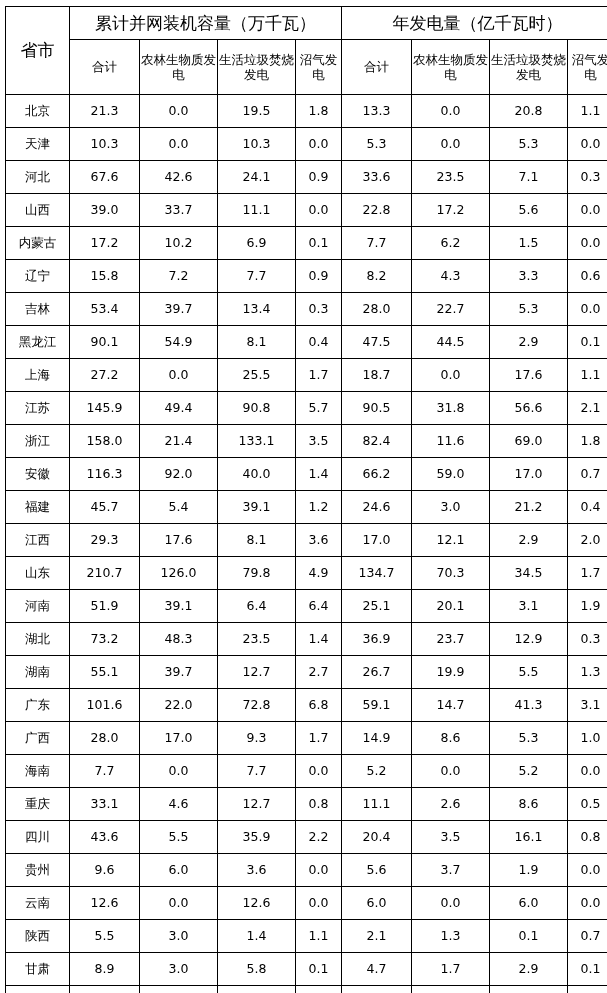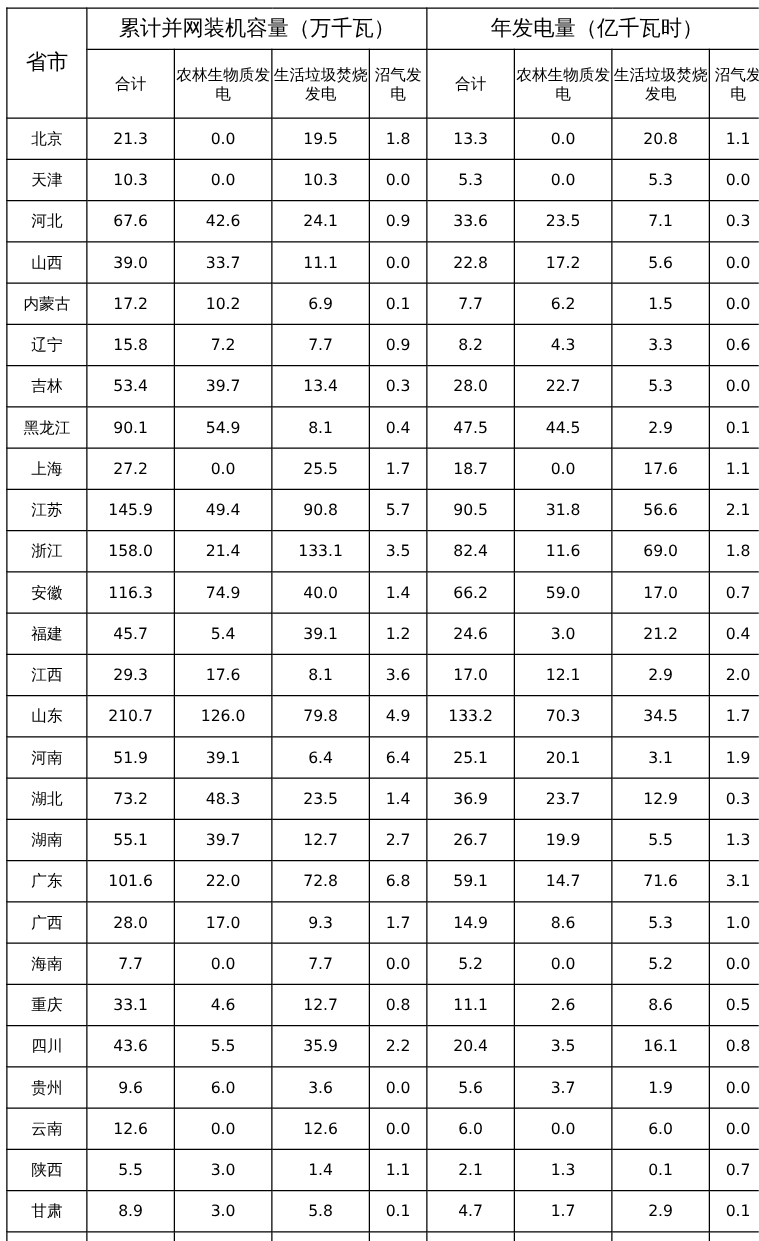--- a/index.html
+++ b/index.html
@@ -210,21 +210,21 @@
           <td>133.1</td>
           <td>3.5</td>
           <td>82.4</td>
           <td>11.6</td>
           <td>69.0</td>
           <td>1.8</td>
         </tr>
         <tr class="data">
           <td class="prov nowrap">安徽</td>
           <td>116.3</td>
-          <td>74.9</td>
+          <td>92.0</td>
           <td>40.0</td>
           <td>1.4</td>
           <td>66.2</td>
           <td>59.0</td>
           <td>17.0</td>
           <td>0.7</td>
         </tr>
         <tr class="data">
           <td class="prov nowrap">福建</td>
           <td>45.7</td>
@@ -246,21 +246,21 @@
           <td>12.1</td>
           <td>2.9</td>
           <td>2.0</td>
         </tr>
         <tr class="data">
           <td class="prov nowrap">山东</td>
           <td>210.7</td>
           <td>126.0</td>
           <td>79.8</td>
           <td>4.9</td>
-          <td>133.2</td>
+          <td>134.7</td>
           <td>70.3</td>
           <td>34.5</td>
           <td>1.7</td>
         </tr>
         <tr class="data">
           <td class="prov nowrap">河南</td>
           <td>51.9</td>
           <td>39.1</td>
           <td>6.4</td>
           <td>6.4</td>
@@ -292,21 +292,21 @@
           <td>1.3</td>
         </tr>
         <tr class="data">
           <td class="prov nowrap">广东</td>
           <td>101.6</td>
           <td>22.0</td>
           <td>72.8</td>
           <td>6.8</td>
           <td>59.1</td>
           <td>14.7</td>
-          <td>71.6</td>
+          <td>41.3</td>
           <td>3.1</td>
         </tr>
         <tr class="data">
           <td class="prov nowrap">广西</td>
           <td>28.0</td>
           <td>17.0</td>
           <td>9.3</td>
           <td>1.7</td>
           <td>14.9</td>
           <td>8.6</td>

